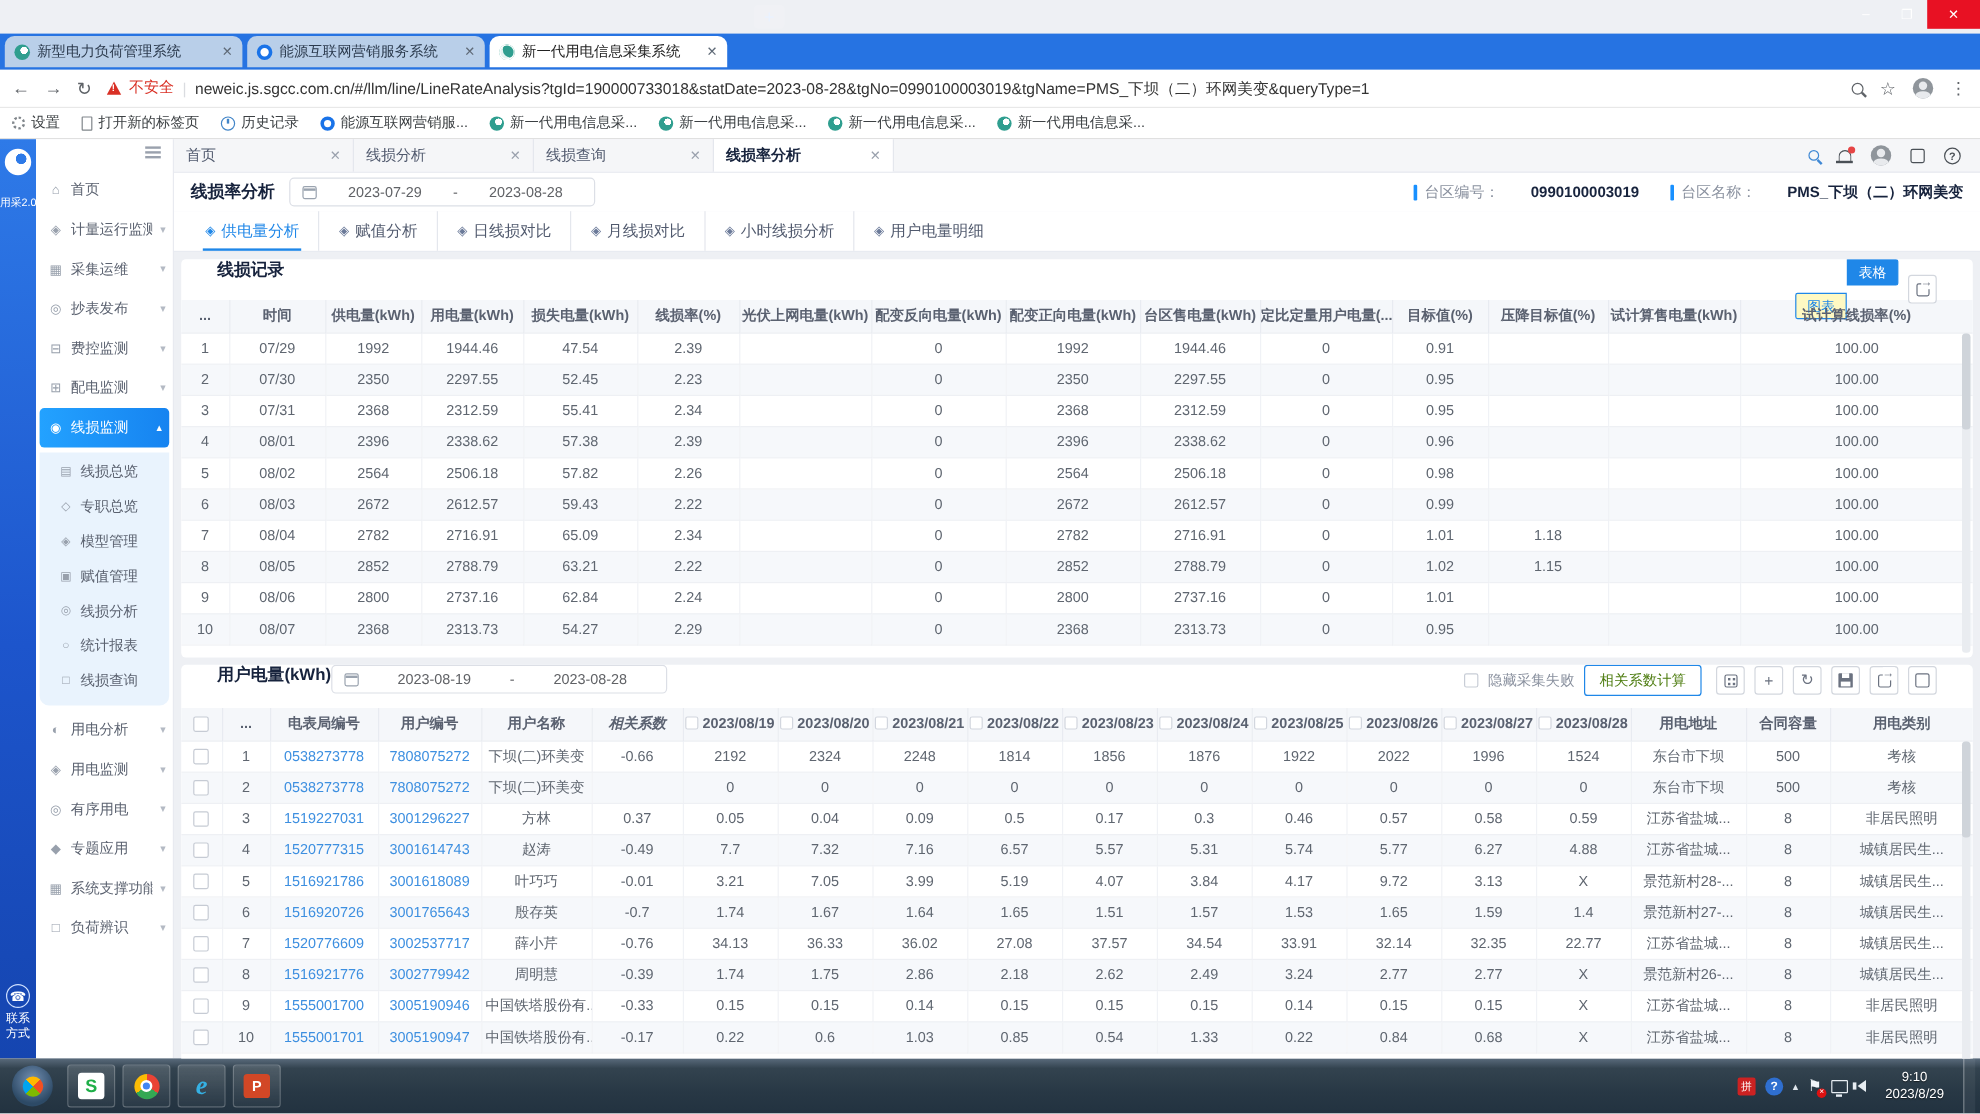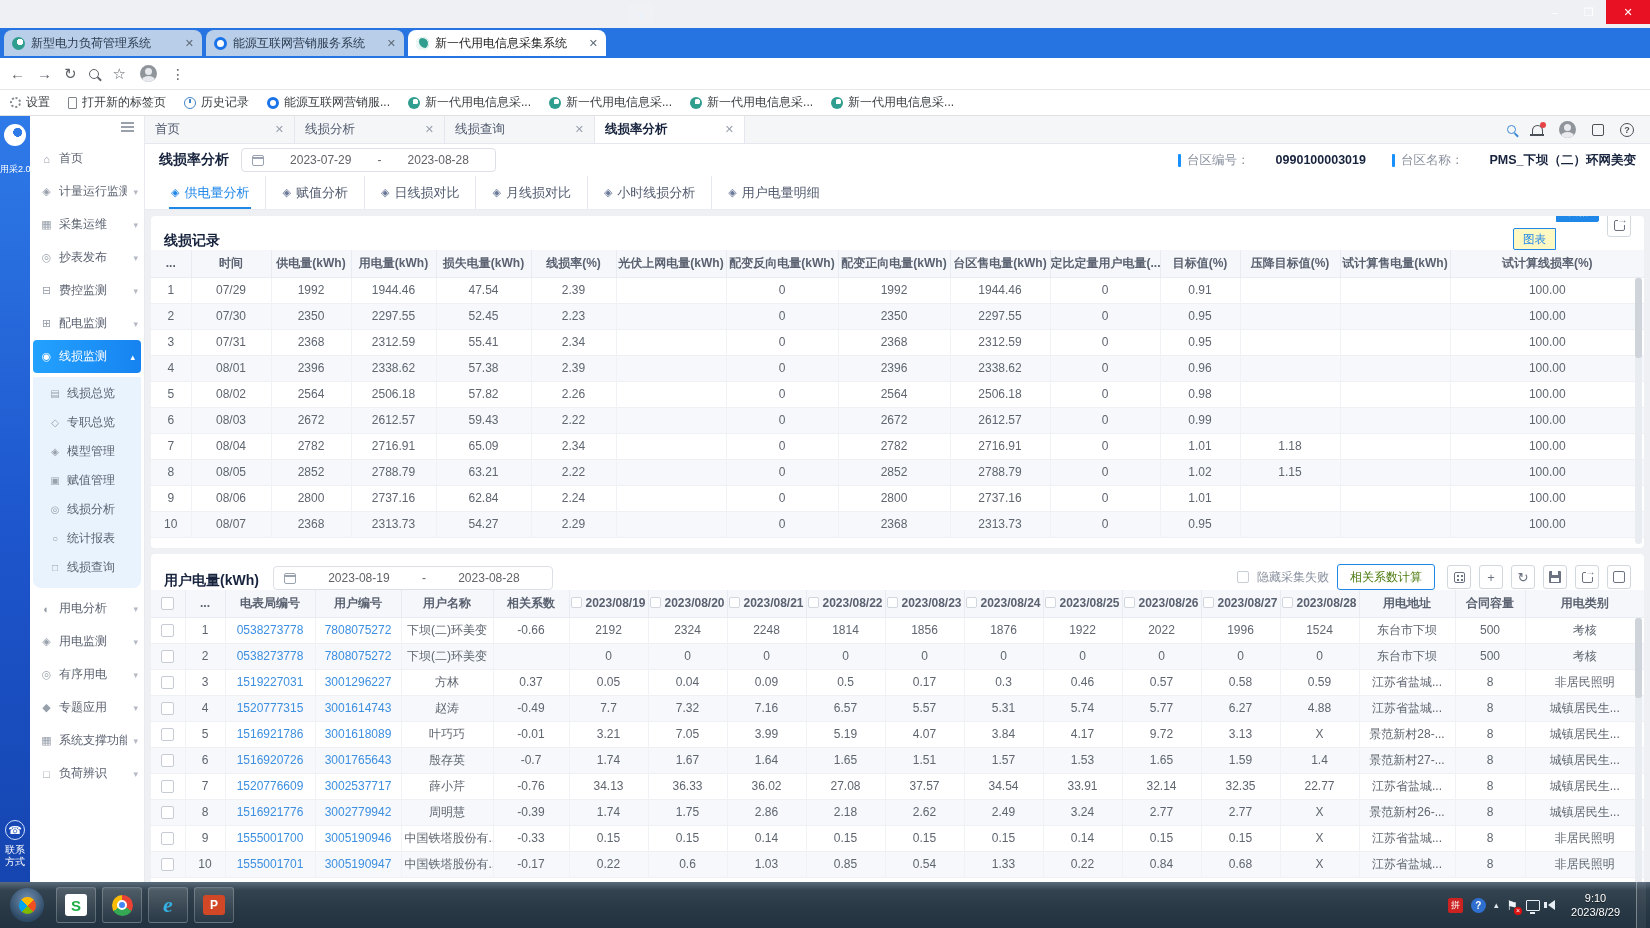--- a/index.html
+++ b/index.html
@@ -134,21 +134,21 @@
   .subtab.active { color:#1f87e8; }
   .subtab.active .dia { color:#1f87e8; }
   .subtab.active::after { content:""; position:absolute; left:14px; right:14px; bottom:0; height:2px; background:#1f87e8; }
   .subtab + .subtab { border-left:1px solid #e4e7ed; }
 
   
   .content { flex:1; padding:6px 6px 0; display:flex; flex-direction:column; gap:6px; overflow:hidden; }
   .card { background:#fff; border-radius:4px; position:relative; overflow:hidden; flex:none; }
   .card1 { height:332px; }
   .card2 { height:342px; }
-  .cardhead { height:34px; display:flex; align-items:flex-end; padding:0 13px; gap:14px; }
+  .cardhead { height:34px; display:flex; align-items:flex-start; padding:0 30px; }
   .cardhead .ctitle { font-size:14px; font-weight:bold; color:#17233d; }
   .cardhead .tools { margin-left:auto; display:flex; align-items:center; gap:8px; }
   .toggle { display:flex; }
   .tgl { height:22px; padding:0 9px; font-size:11.5px; display:flex; align-items:center; border:1px solid #1f87e8; }
   .tgl.chart { color:#1f87e8; background:#fef9c3; border-radius:2px 0 0 2px;margin-top:28px; }
   .tgl.table { color:#fff; background:#1f87e8; border-radius:0 2px 2px 0; }
   .icbtn { width:24px; height:24px; border:1px solid #d3d7de; border-radius:3px; background:#fff; display:flex;
     align-items:center; justify-content:center; color:#6b7280; font-size:13px; position:relative; }
   .exp { position:relative; width:11px; height:11px; border:1.5px solid #6b7280; border-radius:2px; }
   .exp::after { content:"→"; position:absolute; font-size:10px; color:#6b7280; right:-4px; top:-7px; background:#fff; }
@@ -177,21 +177,21 @@
   #lossTable th:nth-child(3){width:80px;} #lossTable th:nth-child(4){width:85px;}
   #lossTable th:nth-child(5){width:95px;} #lossTable th:nth-child(6){width:85px;}
   #lossTable th:nth-child(7){width:110px;} #lossTable th:nth-child(8){width:112px;}
   #lossTable th:nth-child(9){width:112px;text-align:center;} #lossTable th:nth-child(10){width:100px;}
   #lossTable th:nth-child(11){width:110px;} #lossTable th:nth-child(12){width:80px;}
   #lossTable th:nth-child(13){width:100px;} #lossTable th:nth-child(14){width:110px;}
 
   
   #userTable th:nth-child(1){width:34px;} #userTable th:nth-child(2){width:40px;}
   #userTable th:nth-child(3){width:90px;} #userTable th:nth-child(4){width:86px;}
-  #userTable th:nth-child(5){width:92px;} #userTable th:nth-child(6){width:76px;}
+  #userTable th:nth-child(5){width:92px;} #userTable th:nth-child(6){width:76px;font-style:italic;}
   #userTable th:nth-child(n+7):nth-child(-n+16){width:79px;}
   #userTable th:nth-child(17){width:96px;} #userTable th:nth-child(18){width:70px;}
   #userTable thead th:nth-child(1)::before, #userTable tbody td:nth-child(1)::before {
     content:""; display:inline-block; width:11px; height:11px; border:1px solid #c6cbd4; border-radius:2px; background:#fff; vertical-align:middle; }
   #userTable thead th:nth-child(n+7):nth-child(-n+16)::before {
     content:""; display:inline-block; width:9px; height:9px; border:1px solid #d2d6de; border-radius:2px; background:#fff; margin-right:3px; vertical-align:-1px; }
 
   .scroll-v { position:absolute; right:2px; width:7px; border-radius:3px; background:#e9ecf0; }
   .scroll-v .thumb { width:7px; height:80px; border-radius:3px; background:#cfd4da; }
   .card1 .scroll-v { top:62px; bottom:4px; }
@@ -261,20 +261,26 @@
   <div class="winctl" data-name="window-controls">
     <span data-name="minimize-button">–</span>
     <span data-name="maximize-button">❐</span>
     <span class="close" data-name="close-button">✕</span>
   </div>
 
   <div class="urlrow" data-name="browser-toolbar">
     <span class="navic" data-name="back-icon">←</span>
     <span class="navic" data-name="forward-icon">→</span>
     <span class="navic" data-name="reload-icon">↻</span>
+    <div class="omni" data-name="address-bar">
+      <span class="warn-tri" data-name="security-warning-icon"></span>
+      <span class="warn-txt" data-name="security-warning-label">不安全</span>
+      <span class="sep" data-name="omnibox-divider">|</span>
+      <span class="url-text" data-name="url-text">neweic.js.sgcc.com.cn/#/llm/line/LineRateAnalysis?tgId=190000733018&amp;statDate=2023-08-28&amp;tgNo=0990100003019&amp;tgName=PMS_下坝（二）环网美变&amp;queryType=1</span>
+    </div>
     <div class="right" data-name="toolbar-right">
       <span class="zoomic" data-name="search-zoom-icon"></span>
       <span class="star" data-name="bookmark-star-icon">☆</span>
       <span class="ava-s" data-name="profile-avatar"></span>
       <span class="kebab" data-name="browser-menu-icon">⋮</span>
     </div>
   </div>
 
   <div class="bmbar" data-name="bookmarks-bar">
 

